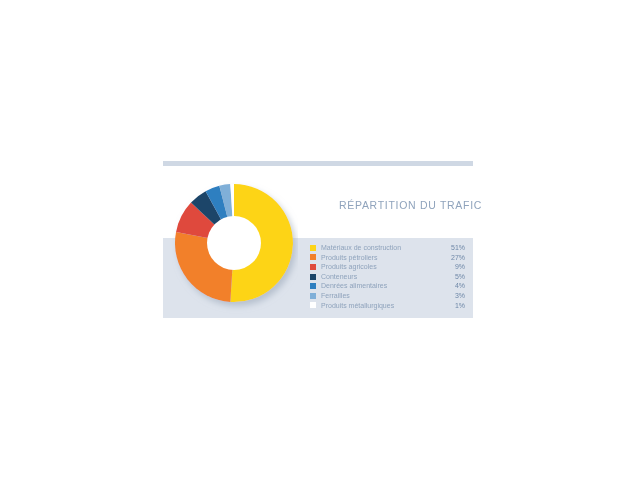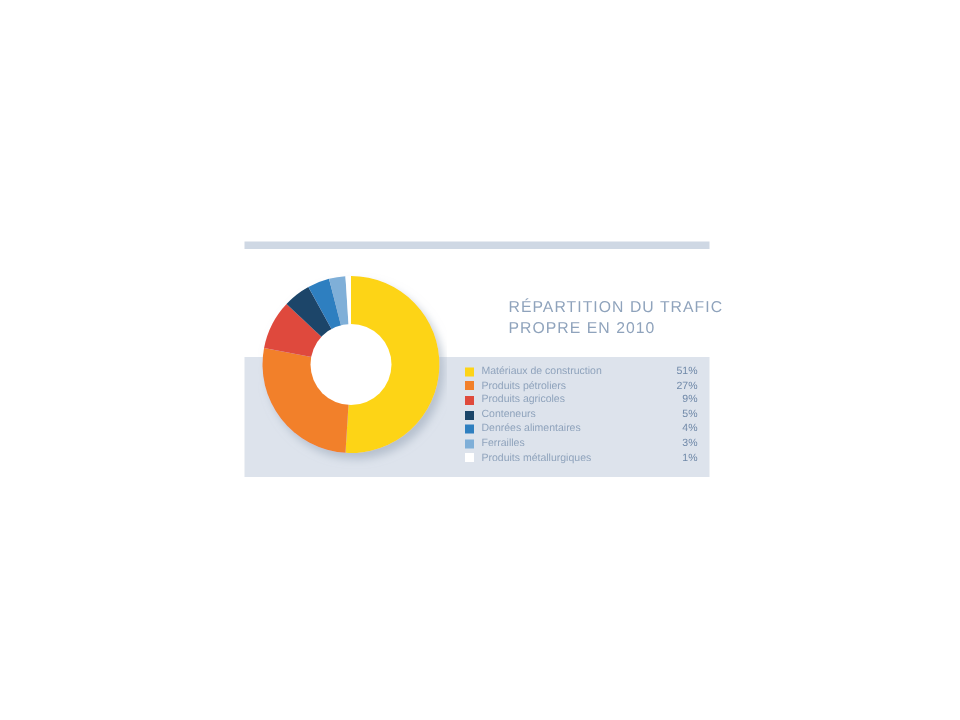--- a/index.html
+++ b/index.html
@@ -144,21 +144,20 @@
           <path d="M 62 76 L 33.577 24.298 A 59 59 0 0 1 47.327 18.854 Z" fill="#2E7FC0"></path>
           <path d="M 62 76 L 47.327 18.854 A 59 59 0 0 1 58.295 17.116 Z" fill="#7FAFD8"></path>
           <path d="M 62 76 L 58.295 17.116 A 59 59 0 0 1 62.000 17.000 Z" fill="#FFFFFF"></path>
         </g>
       <circle id="donut-hole" cx="62" cy="76" r="27" fill="url(#holeGrad)"></circle>
     </svg>
   </div>
 
   <div id="chart-title">
     <span class="tline">RÉPARTITION DU TRAFIC</span>
-    <span class="tline">PROPRE EN 2010</span>
   </div>
 
   <div id="legend">
       <div class="legend-row">
         <span class="legend-swatch" style="background: rgb(253, 212, 23);"></span>
         <span class="legend-label">Matériaux de construction</span>
         <span class="legend-value">51%</span>
       </div>
       <div class="legend-row">
         <span class="legend-swatch" style="background: rgb(242, 128, 42);"></span>

